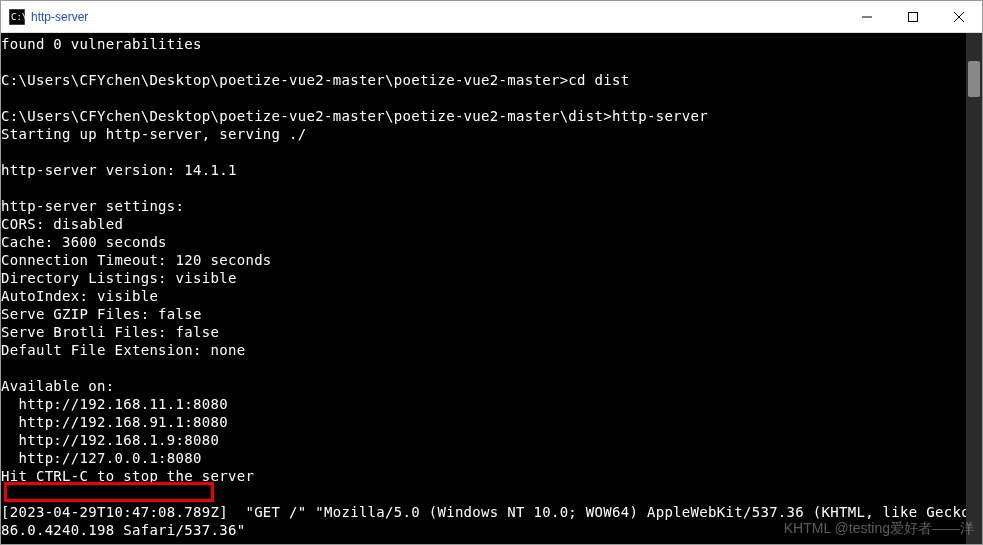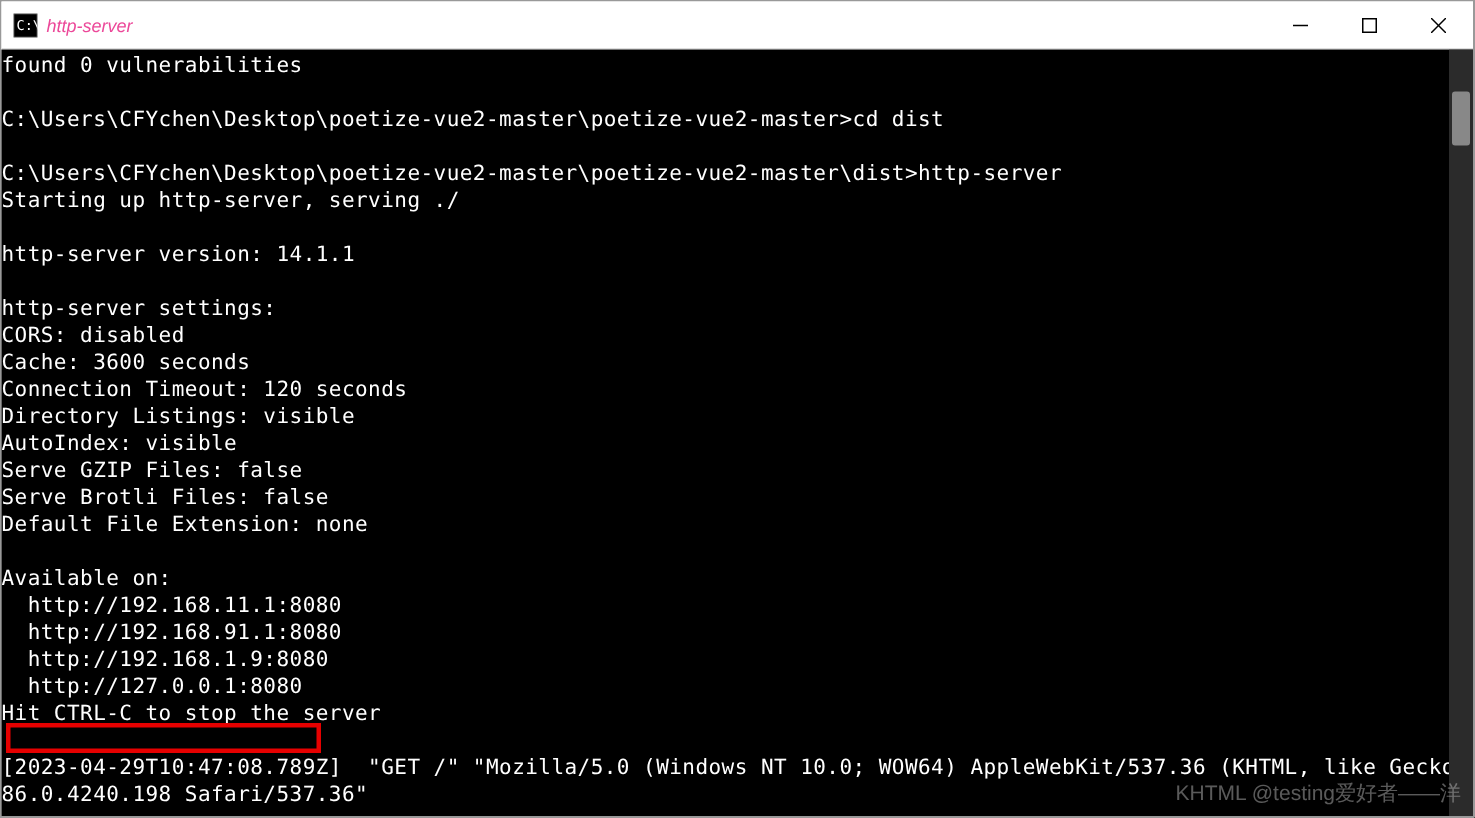--- a/index.html
+++ b/index.html
@@ -39,23 +39,22 @@
       display: flex;
       align-items: center;
       justify-content: center;
     }
     .app-icon svg {
       width: 16px;
       height: 16px;
     }
     .title-text {
       font-size: 12px;
-      color: #ec4899;
+      color: #1d4ed8;
       flex: 1;
-      font-style: italic;
     }
     .window-controls {
       display: flex;
       height: 100%;
     }
     .win-btn {
       width: 46px;
       height: 100%;
       display: flex;
       align-items: center;

